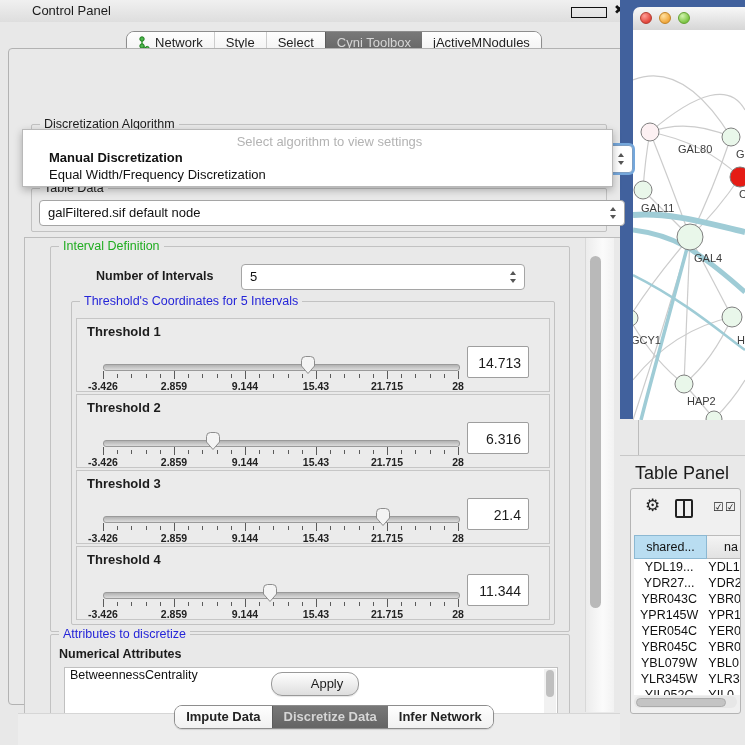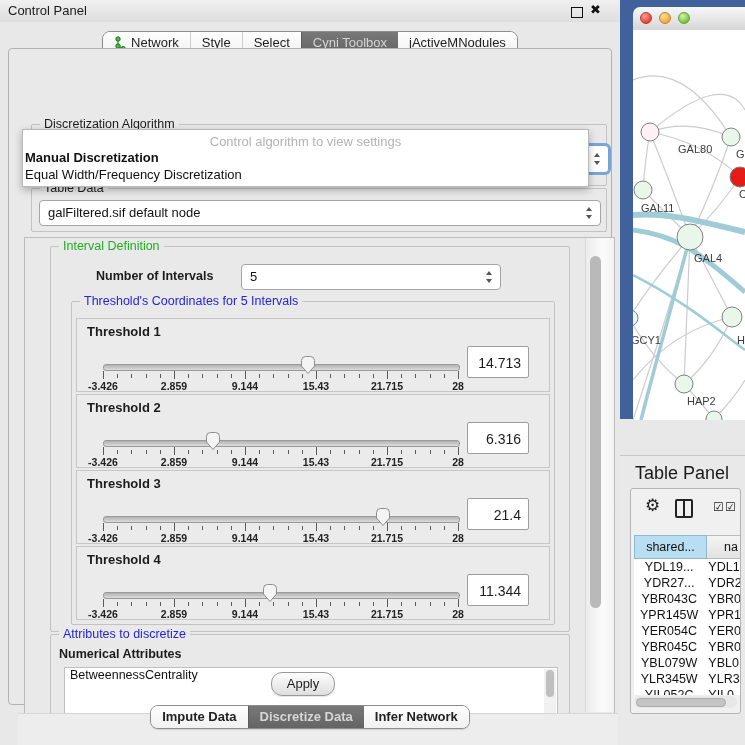--- a/index.html
+++ b/index.html
@@ -1,18 +1,18 @@
 <!DOCTYPE html>
 <html><head>
 <meta charset="utf-8">
 <style>
   html,body{margin:0;padding:0;width:745px;height:745px;overflow:hidden;
     background:#e8e8e8;font-family:"Liberation Sans","DejaVu Sans",sans-serif;
     -webkit-font-smoothing:antialiased;color:#1c1c1c;}
-  .abs{position:absolute;}
+  .abs{position:absolute;padding-left:24px;}
   
   #titlebar{left:0;top:0;width:620px;height:22px;background:linear-gradient(#f0f0f0,#dedede);}
   #cp-title{left:8px;top:3px;font-size:13px;color:#1b1b1b;}
   #float-btn{left:571px;top:7px;width:10px;height:9px;border:1.6px solid #111;background:transparent;}
   #close-btn{left:590px;top:2px;font-size:13px;font-weight:bold;color:#111;}
   
   #tabbar{left:0;top:31px;width:620px;height:24px;display:flex;justify-content:center;}
   .pill{display:flex;border:1px solid #8d8d8d;border-radius:8px;overflow:hidden;
     background:#fdfdfd;box-shadow:0 1px 1px rgba(0,0,0,.12);height:22px;}
   .pill .tab{padding:0 11px;line-height:22px;font-size:13px;color:#222;
@@ -167,21 +167,21 @@
 <div class="abs" id="outer-panel">
 
   <div class="group" id="algo-group">
     <span class="group-label lbl-black">Discretization Algorithm</span>
   </div>
   <div class="abs" id="algo-combo">
     <span class="spinner"></span>
   </div>
 
   <div class="abs" id="algo-popup">
-    <span id="popup-placeholder">Control algorithm to view settings</span>
+    <span id="popup-placeholder">Select algorithm to view settings</span>
     <div class="popup-option bold">Manual Discretization</div>
     <div class="popup-option">Equal Width/Frequency Discretization</div>
   </div>
 
   <div class="group" id="tabledata-group">
     <span class="group-label lbl-black">Table Data</span>
   </div>
   <div class="combo abs" id="tabledata-combo">
     <span class="val">galFiltered.sif default node</span>
     <span class="spinner"></span>

